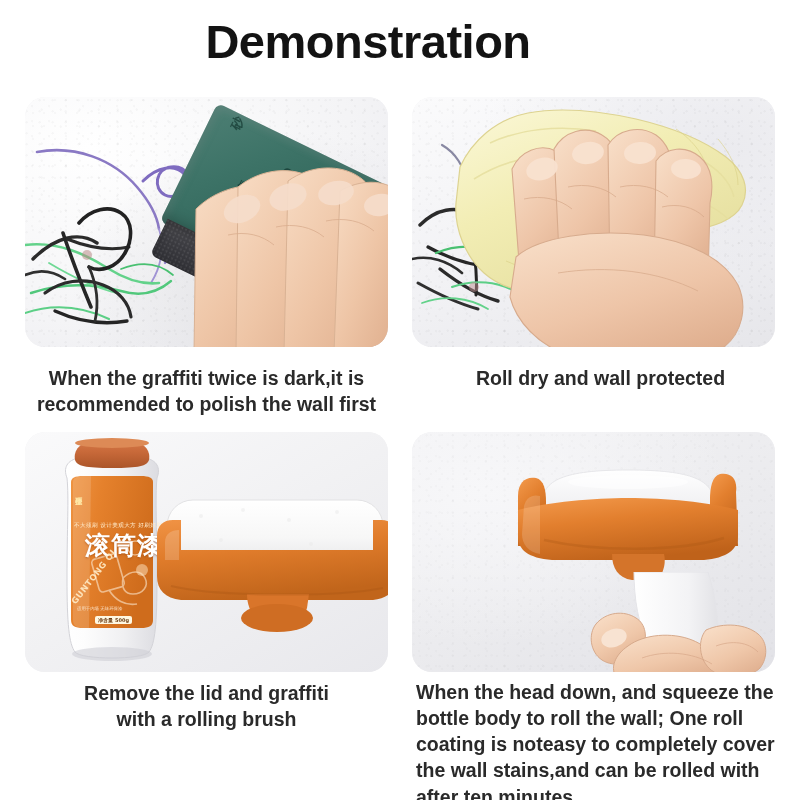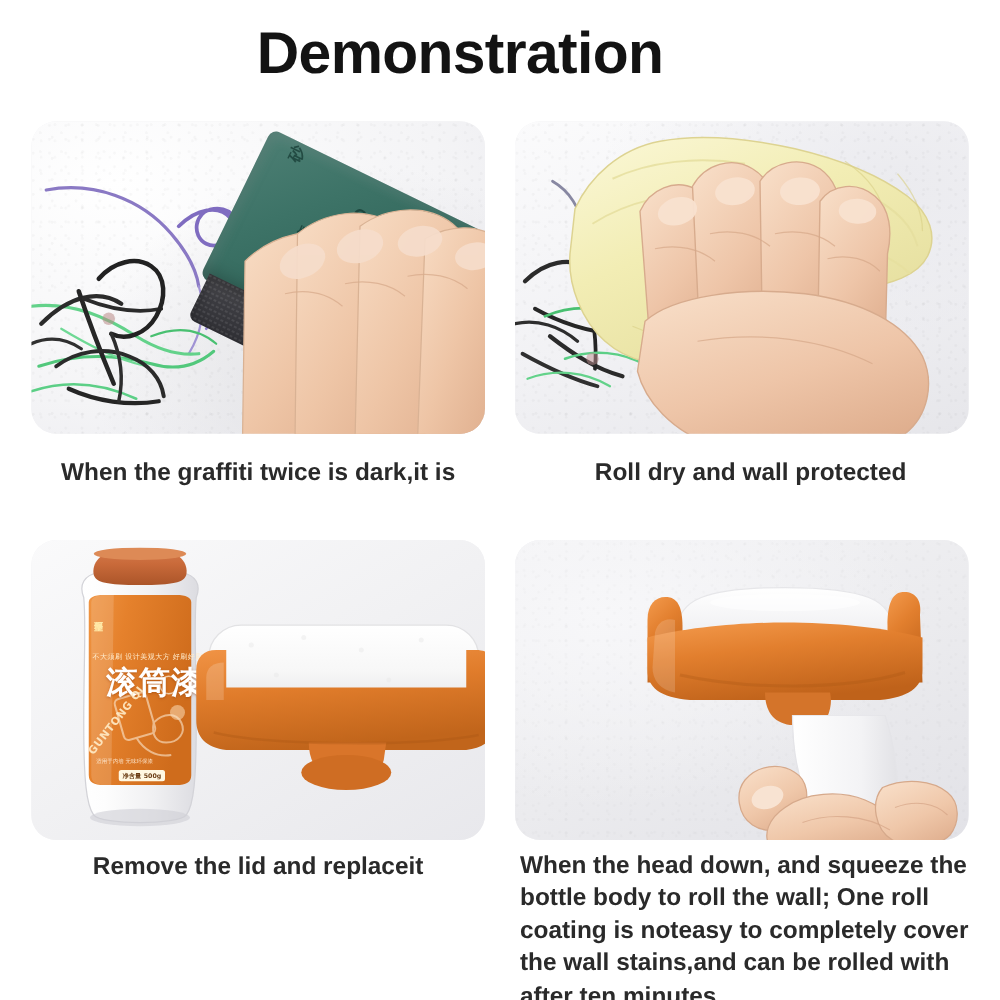--- a/index.html
+++ b/index.html
@@ -538,28 +538,30 @@
         <g stroke="#d5a486" stroke-width="0.9" fill="none" opacity=".7">
           <path d="M54 86 C76 78 104 80 124 92"></path>
           <path d="M128 74 C144 68 160 70 170 80"></path>
         </g>
       </svg>
     </div>
   </div>
 
   <div class="caption" id="caption-1">
     <div>When the graffiti twice is dark,it is</div>
+    <div>recommended to polish the wall first</div>
   </div>
 
   <div class="caption" id="caption-2">
     <div>Roll dry and wall protected</div>
   </div>
 
   <div class="caption" id="caption-3">
-    <div>Remove the lid and replaceit</div>
+    <div>Remove the lid and graffiti</div>
+    <div>with a rolling brush</div>
   </div>
 
   <div class="caption" id="caption-4">
     <div>When the head down, and squeeze the</div>
     <div>bottle body to roll the wall; One roll</div>
     <div>coating is noteasy to completely cover</div>
     <div>the wall stains,and can be rolled with</div>
     <div>after ten minutes</div>
   </div>
 

